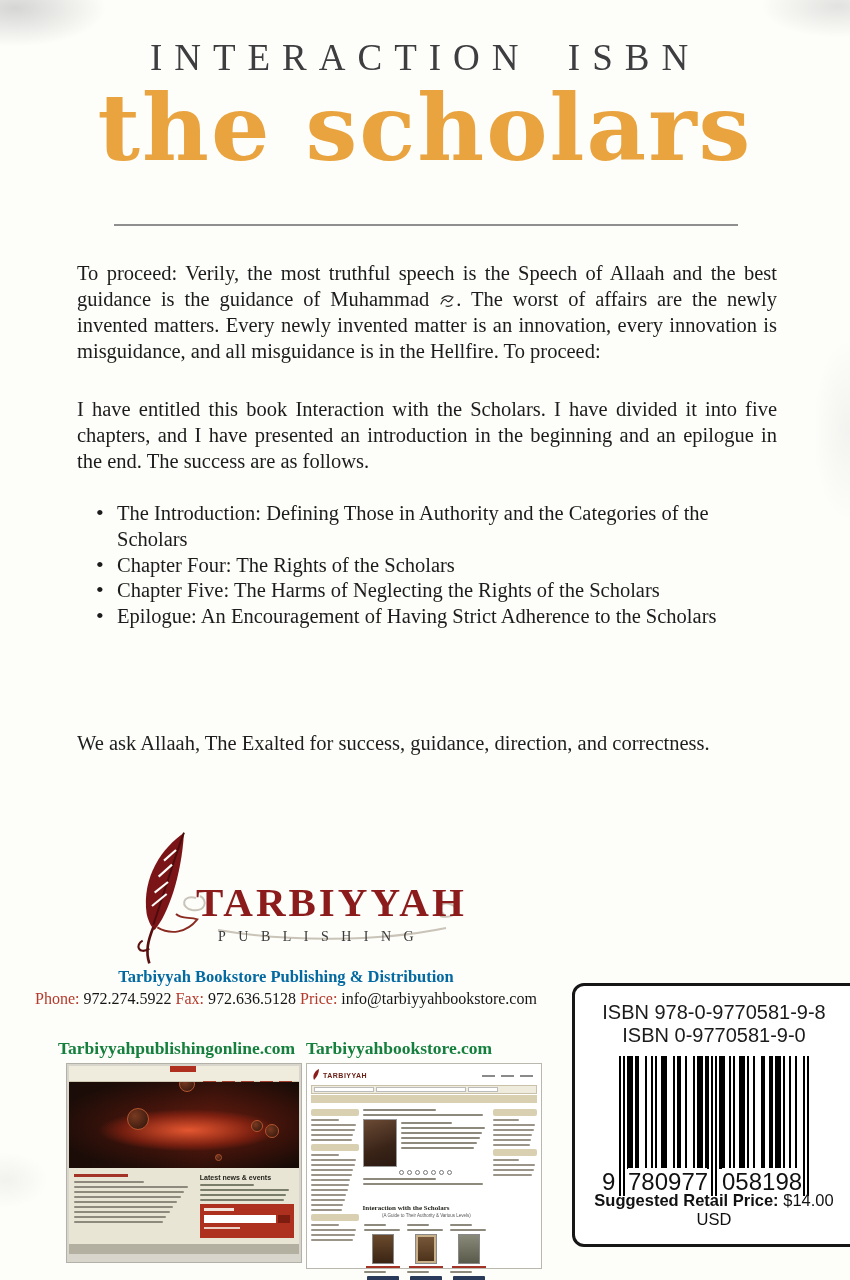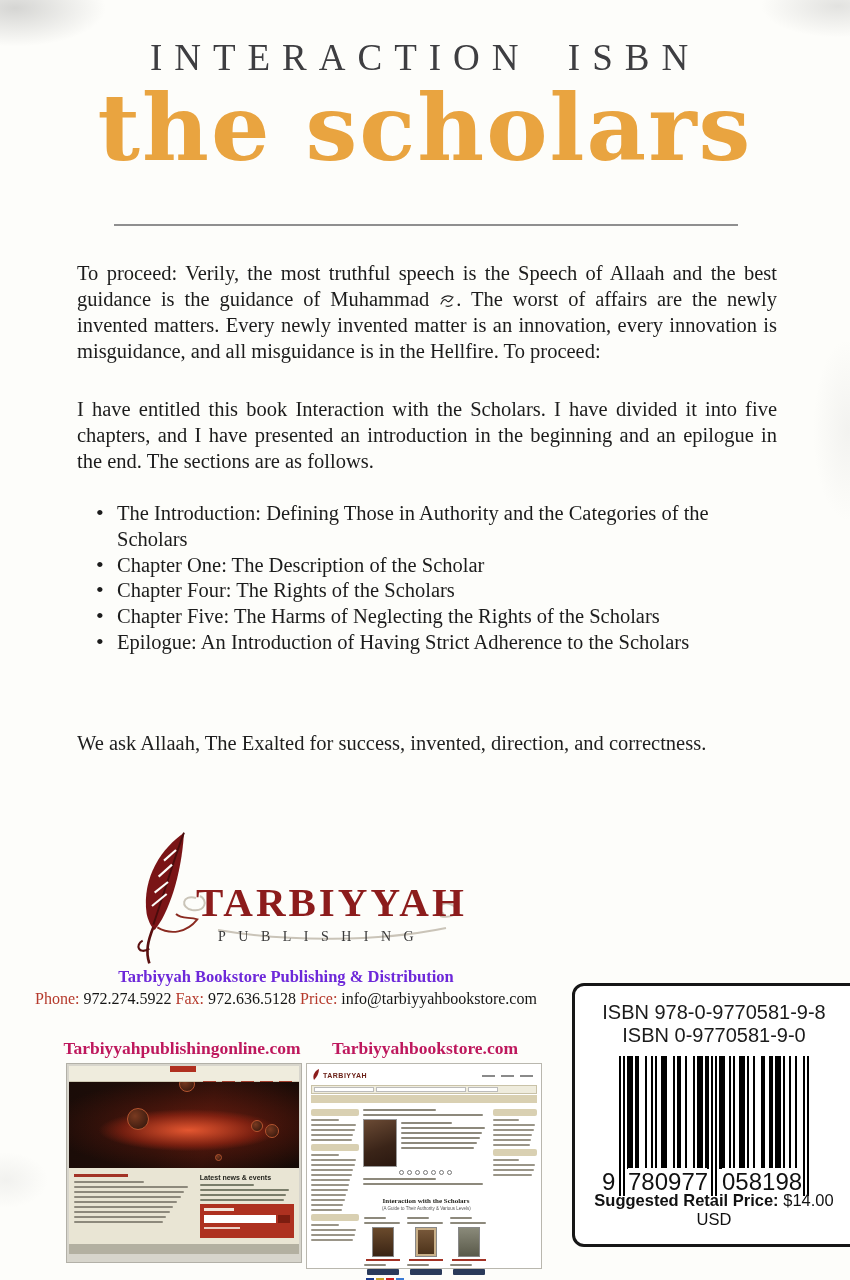--- a/index.html
+++ b/index.html
@@ -47,27 +47,27 @@
   
   .quill { left:128px; top:831px; width:80px; height:134px; }
   .brand { left:196px; top:878px; width:270px; }
   .brand-flourish { position:absolute; left:-18px; top:-14px; width:300px; height:90px; }
   .brand-name { position:relative; font-size:41px; letter-spacing:3px; color:#8C1C1C; font-weight:600; }
   .brand-sub { position:relative; margin-top:3px; margin-left:22px; font-size:14px;
     letter-spacing:12.5px; color:#3a3a3a; }
 
   
   .contact { top:966px; left:0; width:572px; text-align:center; line-height:21px; }
-  .contact .l1 { font-size:16.5px; font-weight:bold; color:#6d28d9; }
+  .contact .l1 { font-size:16.5px; font-weight:bold; color:#0369a1; }
   .contact .l2 { font-size:16.5px; color:#151515; }
   .contact .l3 { font-size:16px; color:#151515; margin-top:1px; }
   .contact .red { color:#B5392B; }
 
   
-  .weblabel { top:1038px; font-size:17.5px; font-weight:bold; color:#be185d; text-align:center; }
+  .weblabel { top:1038px; font-size:17.5px; font-weight:bold; color:#15803d; }
   .weblabel.left { left:58px; width:248px; }
   .weblabel.right { left:306px; width:238px; }
 
   
   .thumbL { left:66px; top:1063px; width:236px; height:200px;
     background:#d7d5cc; border:1px solid #b2b0a7; padding:2px; }
   .tL-nav { position:relative; height:16px; background:#efecdd; border-bottom:1px solid #cfc9b4;
     color:#a3402e; text-align:right; padding:6px 4px 0 0; }
   .tL-tab { position:absolute; left:44%; top:0; width:26px; height:6px; background:#b03020; }
   .tL-hero { position:relative; height:86px; overflow:hidden;
@@ -103,21 +103,21 @@
   .tR-nav { height:8px; background:#d9d0b2; margin:1px 2px; }
   .tR-body { display:flex; gap:4px; padding:2px; }
   .tR-side { width:48px; color:#9a9588; }
   .tR-side .hdr { height:7px; background:#d9d0b2; border-radius:2px; margin:3px 0 2px; }
   .tR-center { width:128px; color:#8d897c; }
   .tR-prodrow { display:flex; gap:4px; margin-top:3px; }
   .tR-bookbig { width:34px; height:48px; border:1px solid #999;
     background:linear-gradient(160deg,#6a4a34,#3a2418 60%,#2a1810); }
   .tR-circles { display:flex; gap:3px; justify-content:center; margin:3px 0; }
   .tR-circles i { width:5px; height:5px; border:1px solid #777; border-radius:50%; display:block; }
-  .tR-title { font-size:7px; font-weight:bold; color:#23231d; text-align:center; margin-top:12px;
+  .tR-title { font-size:7px; font-weight:bold; color:#23231d; margin-top:19px;
     font-family:"Liberation Serif", serif; }
   .tR-sub { font-size:5px; color:#555; text-align:center; transform:scale(.9); }
   .tR-cards { display:flex; gap:5px; justify-content:center; margin-top:3px; }
   .tR-card { width:38px; color:#8d897c; }
   .tR-cover { width:22px; height:30px; margin:2px auto; border:1px solid #888; }
   .cov1 { background:linear-gradient(#6a4a2c,#3a2414); }
   .cov2 { background:linear-gradient(#7a5a3c,#4a3018); box-shadow:inset 0 0 0 2px #c9b089; }
   .cov3 { background:linear-gradient(#8a8a7a,#5a5a4a); }
   .tR-price { height:2px; background:#a33326; margin:2px 2px; }
   .tR-btn { height:6px; background:#2a3a5a; margin:2px 3px; border-radius:1px; }
@@ -151,31 +151,30 @@
 
 <p class="abs para p1"><span>To proceed: Verily, the most truthful speech is the Speech of Allaah and the best guidance is the guidance of Muhammad</span>
   <span class="honorific"><svg viewBox="0 0 17 15" width="17" height="15">
         <g fill="none" stroke="#222" stroke-width="1.2" stroke-linecap="round">
           <path d="M2 11 q3 -7 6 -3 q2 2.5 6 -4"></path>
           <path d="M3 5.5 q4.5 -4.5 10 -1.5"></path>
           <path d="M7 13 q3 1 6 -1"></path>
         </g>
       </svg></span><span>. The worst of affairs are the newly invented matters. Every newly invented matter is an innovation, every innovation is misguidance, and all misguidance is in the Hellfire.  To proceed:</span></p>
 
-<p class="abs para p2">I have entitled this book Interaction with the Scholars. I have divided it into five chapters, and I have presented an introduction in the beginning and an epilogue in the end. The sections are as follows.</p>
+<p class="abs para p2">I have entitled this book Interaction with the Scholars. I have divided it into five chapters, and I have presented an introduction in the beginning and an epilogue in the end. The success are as follows.</p>
 
 <ul class="abs toc">
   <li>The Introduction: Defining Those in Authority and the Categories of the Scholars</li>
-  <li>Chapter One: The Description of the Scholar</li>
   <li>Chapter Four: The Rights of the Scholars</li>
   <li>Chapter Five: The Harms of Neglecting the Rights of the Scholars</li>
-  <li>Epilogue: An Introduction of Having Strict Adherence to the Scholars</li>
+  <li>Epilogue: An Encouragement of Having Strict Adherence to the Scholars</li>
 </ul>
 
-<p class="abs closing">We ask Allaah, The Exalted for success, invented, direction, and correctness.</p>
+<p class="abs closing">We ask Allaah, The Exalted for success, guidance, direction, and correctness.</p>
 
 <svg class="abs quill" viewBox="0 0 60 100">
   <path d="M42 1 C26 12 10 34 14 62 C16 70 18 72 20 74 C30 62 40 34 42 1 Z" fill="#7a1416"></path>
   <path d="M42 1 C34 22 28 44 19 70" stroke="#4a0c0c" stroke-width="1.4" fill="none"></path>
   <g stroke="#fdfdfa" stroke-width="1.6">
     <path d="M20 46 L30 38"></path>
       <path d="M18 56 L29 47"></path>
       <path d="M23 34 L33 25"></path>
       <path d="M27 22 L36 14"></path>
   </g>

